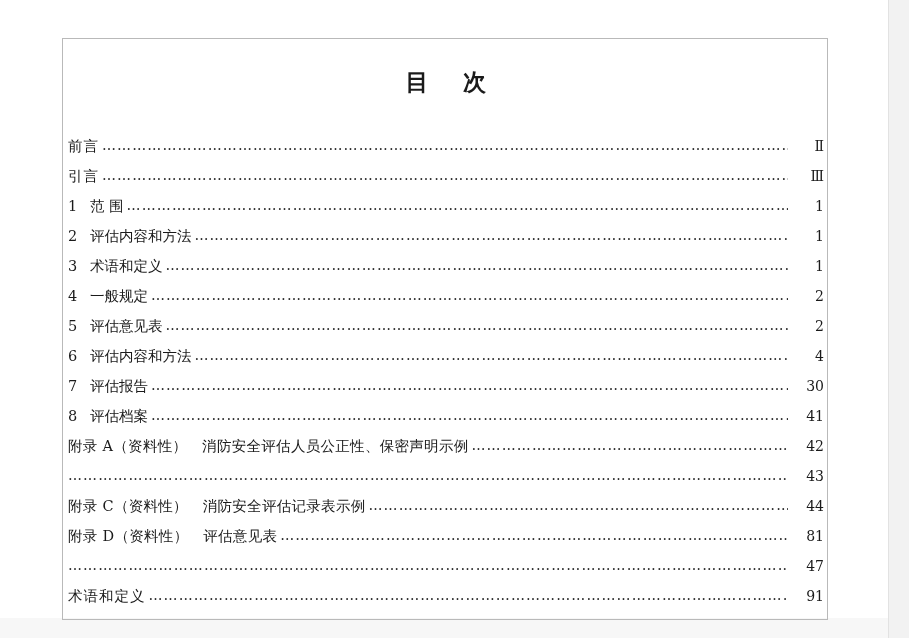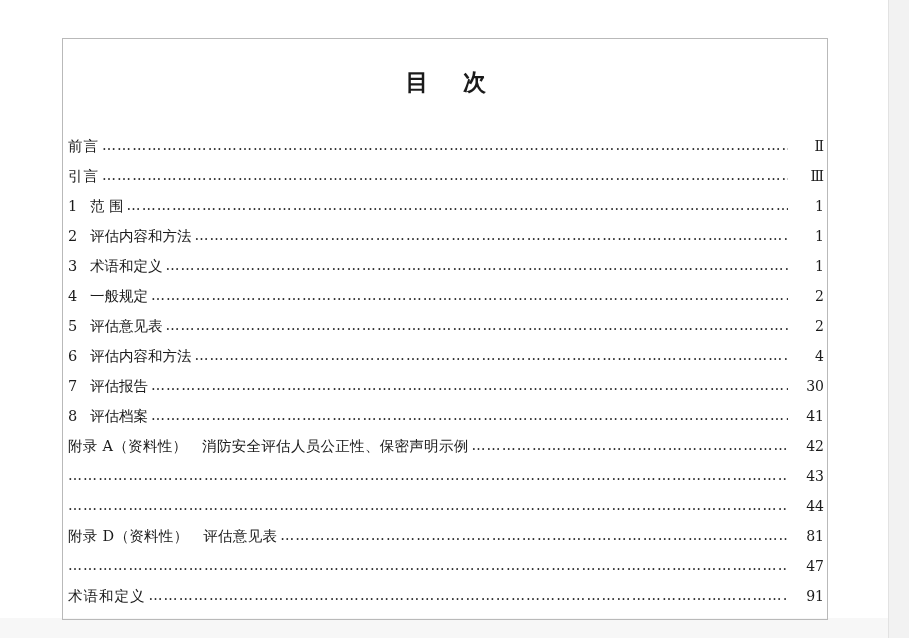--- a/index.html
+++ b/index.html
@@ -171,20 +171,21 @@
           <div class="toc-row appendix">
             <span class="label"><span>附录 A（资料性）　消防安全评估人员公正性、保密声明示例</span></span>
             <span class="dots">……………………………………………………………………………………………………………………………………………………………………………………………………………………………………………………………………………………………………………………………………………………………………………………</span>
             <span class="pagenum">42</span>
           </div>
           <div class="toc-row appendix">
             <span class="dots">……………………………………………………………………………………………………………………………………………………………………………………………………………………………………………………………………………………………………………………………………………………………………………………</span>
             <span class="pagenum">43</span>
           </div>
           <div class="toc-row appendix">
+            <span class="label"><span>附录 C（资料性）　消防安全评估记录表示例</span></span>
             <span class="dots">……………………………………………………………………………………………………………………………………………………………………………………………………………………………………………………………………………………………………………………………………………………………………………………</span>
             <span class="pagenum">44</span>
           </div>
           <div class="toc-row appendix">
             <span class="label"><span>附录 D（资料性）　评估意见表</span></span>
             <span class="dots">……………………………………………………………………………………………………………………………………………………………………………………………………………………………………………………………………………………………………………………………………………………………………………………</span>
             <span class="pagenum">81</span>
           </div>
           <div class="toc-row appendix">
             <span class="dots">……………………………………………………………………………………………………………………………………………………………………………………………………………………………………………………………………………………………………………………………………………………………………………………</span>

